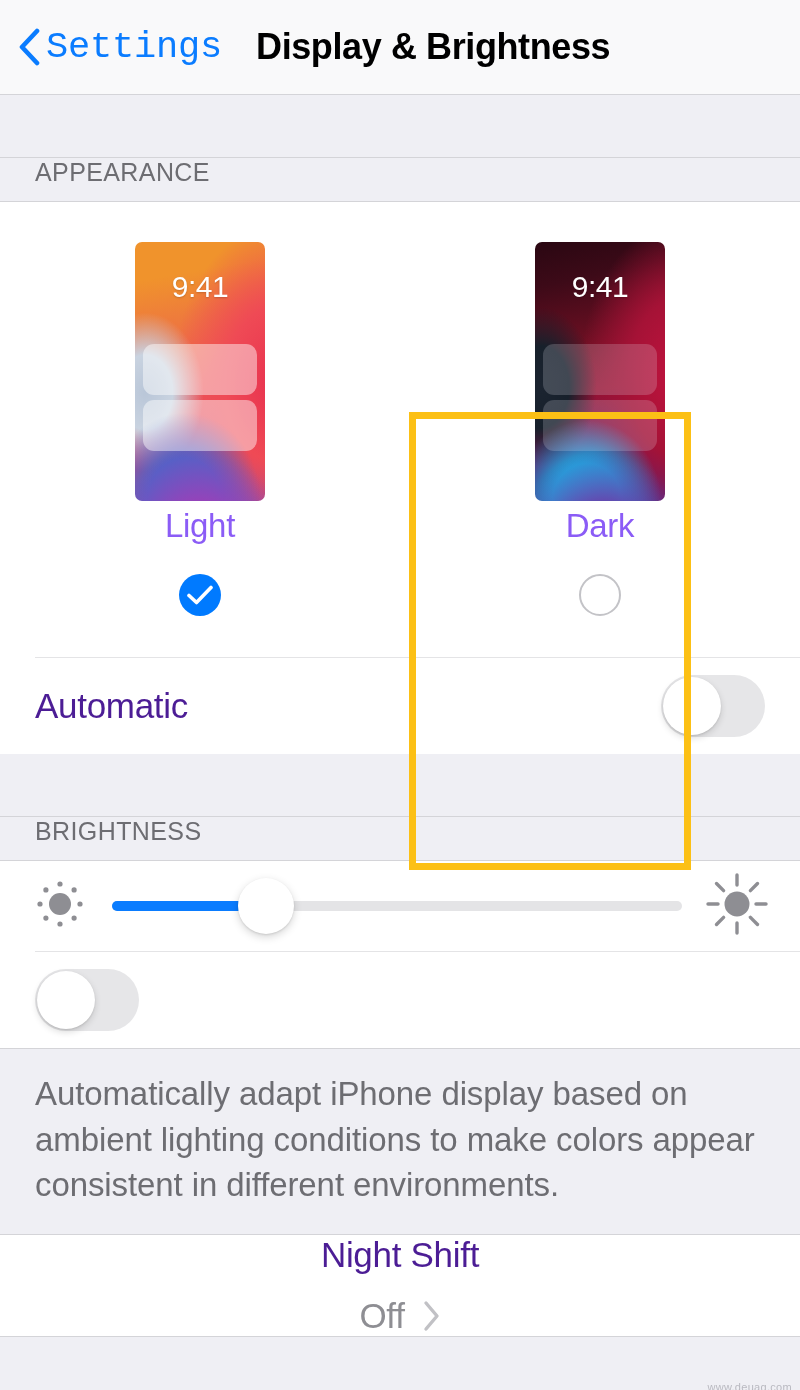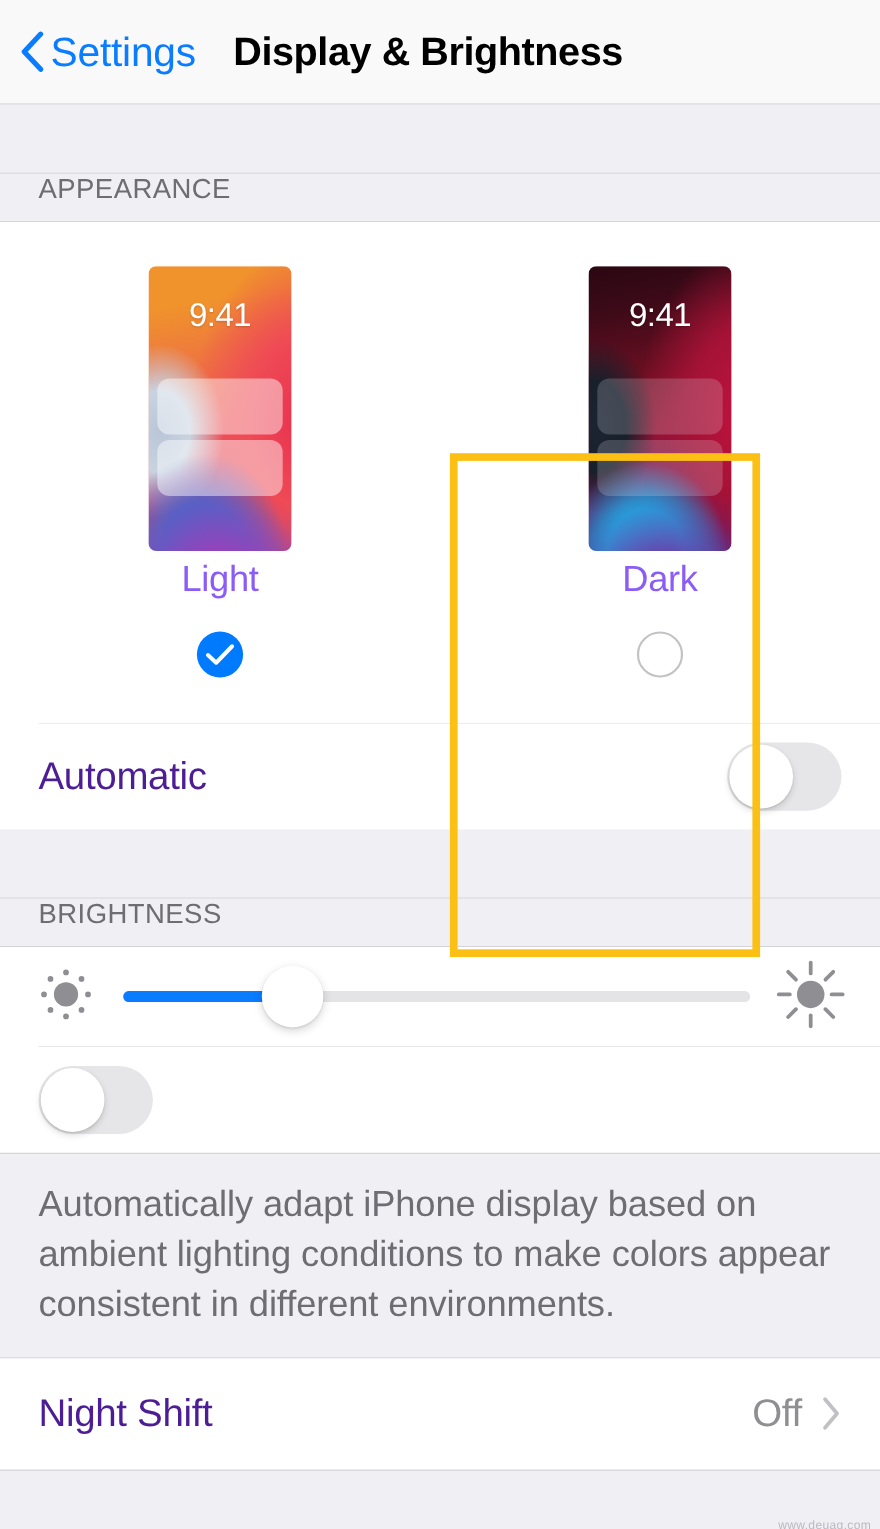--- a/index.html
+++ b/index.html
@@ -39,20 +39,21 @@
     position: relative;
     margin-right: 6px;
     flex: none;
   }
   .chevron-left svg { display: block; }
   .back-label {
     font-size: 37px;
     color: #0a7cff;
     letter-spacing: -0.2px;
     line-height: 1;
+    font-family: Liberation Mono, monospace;
   }
   .nav-title {
     font-size: 36px;
     font-weight: bold;
     color: #000000;
     letter-spacing: -0.4px;
     margin-left: 34px;
     line-height: 1;
   }
 
@@ -400,21 +401,21 @@
 <div class="divider"></div>
 
 <div class="row">
   <span class="toggle">
     <span class="knob"></span>
   </span>
 </div>
 
 <div class="footer-note">Automatically adapt iPhone display based on ambient lighting conditions to make colors appear consistent in different environments.</div>
 
-<div class="row" style="height:101px;">
+<div class="row" style="height:101px;flex-direction:column;">
   <span class="row-label">Night Shift</span>
   <span class="row-right">
     <span class="row-value">Off</span>
     <span class="chevron-right">
       <svg width="18" height="32" viewBox="0 0 18 32">
         <path d="M3 3 L14 16 L3 29" fill="none" stroke="#c1c1c5" stroke-width="3.4" stroke-linecap="round" stroke-linejoin="round"></path>
       </svg>
     </span>
   </span>
 </div>

